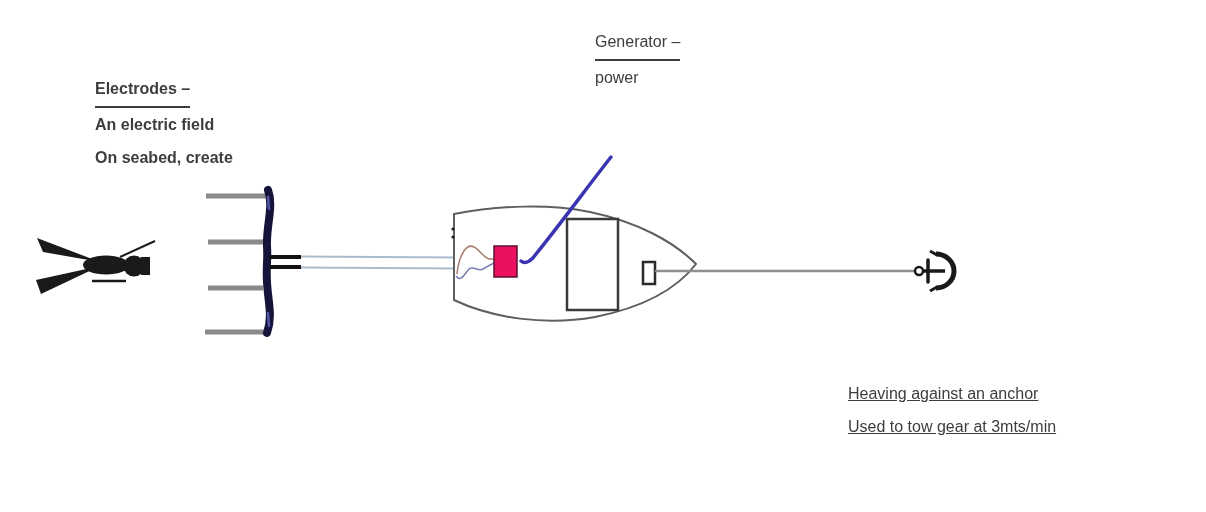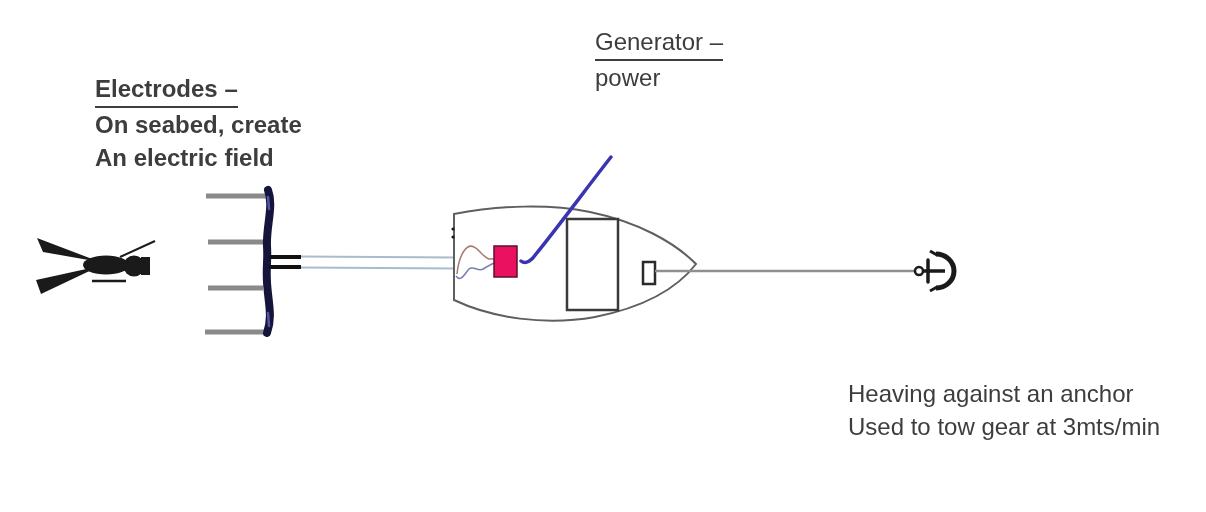--- a/index.html
+++ b/index.html
@@ -9,33 +9,33 @@
     height: 512px;
     background: #ffffff;
     font-family: "Liberation Sans", sans-serif;
     overflow: hidden;
   }
   .canvas svg { position:absolute; left:0; top:0; }
 
   .label {
     position: absolute;
     color: var(--text, #3d3d3d);
-    font-size: 24px;
+    font-size: 16px;
     line-height: 33px;
     white-space: nowrap;
   }
   .label .title {
     display: inline-block;
     border-bottom: 2px solid var(--text, #3d3d3d);
     padding-bottom: 1px;
   }
   #electrodes-label { left: 95px;  top: 72px; font-weight: bold;  }
   #generator-label  { left: 595px; top: 25px;  }
   #diver-label      { left: 29px;  top: 394px; }
-  #anchor-note      { left: 848px; top: 377px; }
+  #anchor-note      { left: 848px; top: 377px; text-decoration: underline; }
 
   
   .hull          { fill:#ffffff; stroke: var(--outline, #5f5f5f); stroke-width:2; }
   .hatch         { fill:#ffffff; stroke: #3a3a3a; stroke-width:2.5; }
   .bollard       { fill:#ffffff; stroke: #2a2a2a; stroke-width:2.5; }
   .genbox        { fill: var(--generator-pink, #ea1160); stroke:#5a1030; stroke-width:1.5; }
   .prong         { stroke: var(--prong-gray, #8a8a8a); stroke-width:5; stroke-linecap:butt; }
   .ebar          { stroke: var(--electrode-bar, #15153c); stroke-width:8; fill:none; stroke-linecap:round; }
   .ebar-hl       { stroke:#5555a8; stroke-width:2.5; stroke-linecap:round; }
   .terminal      { stroke:#111111; stroke-width:4; }
@@ -111,22 +111,22 @@
       <line class="ink-line" x1="937" y1="287" x2="930" y2="291" stroke-width="3"></line>
     </g>
 
     <g>
       <path class="arrow" d="M611,157 C592,181 558,227 536,254 C532,260 526,265 521,261"></path>
     </g>
   </svg>
 
   <div class="label" id="electrodes-label">
     <div><span class="title">Electrodes –</span></div>
+    <div>An electric field</div>
     <div>On seabed, create</div>
-    <div>An electric field</div>
   </div>
 
   <div class="label" id="generator-label">
     <div><span class="title">Generator –</span></div>
     <div>power</div>
   </div>
 
 
   <div class="label" id="anchor-note">
     <div>Heaving against an anchor</div>

